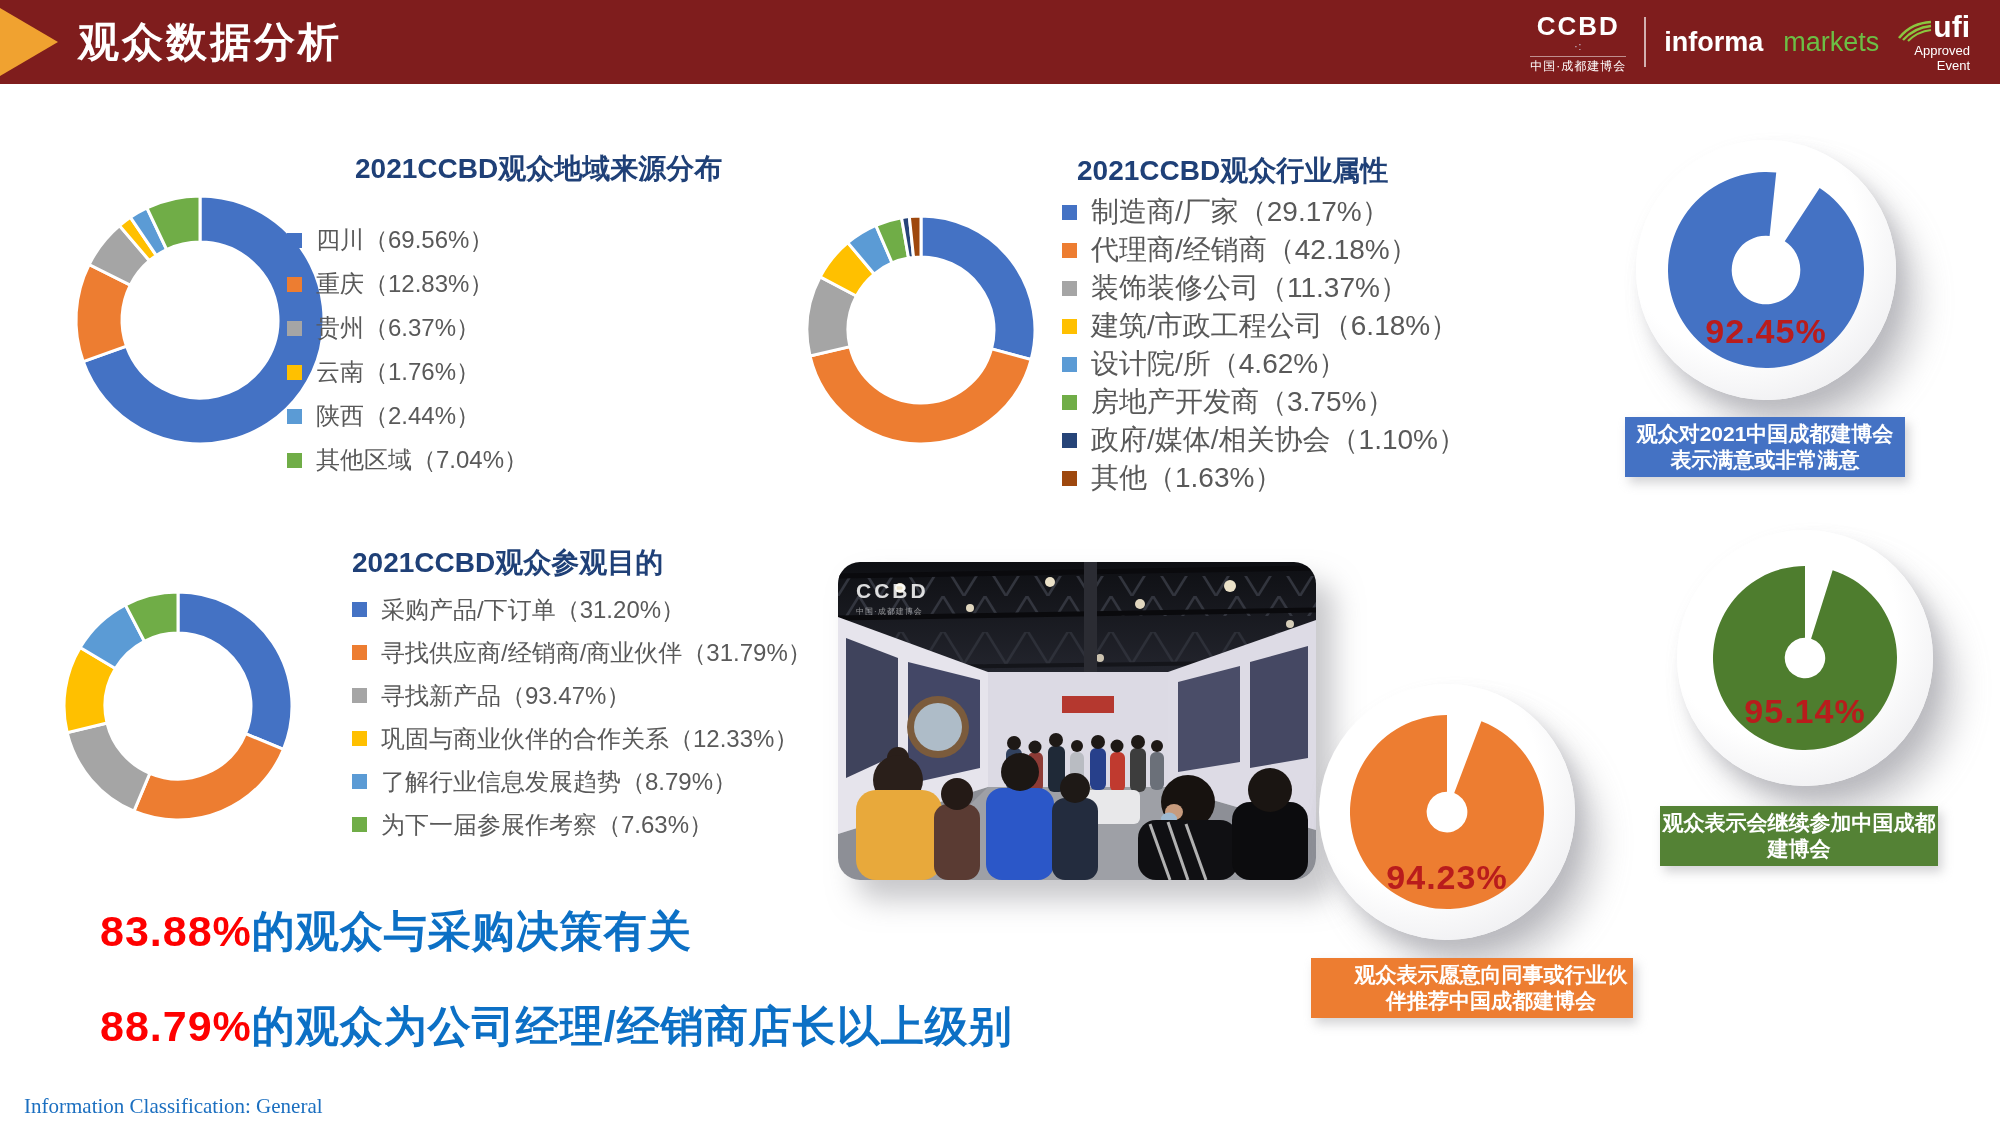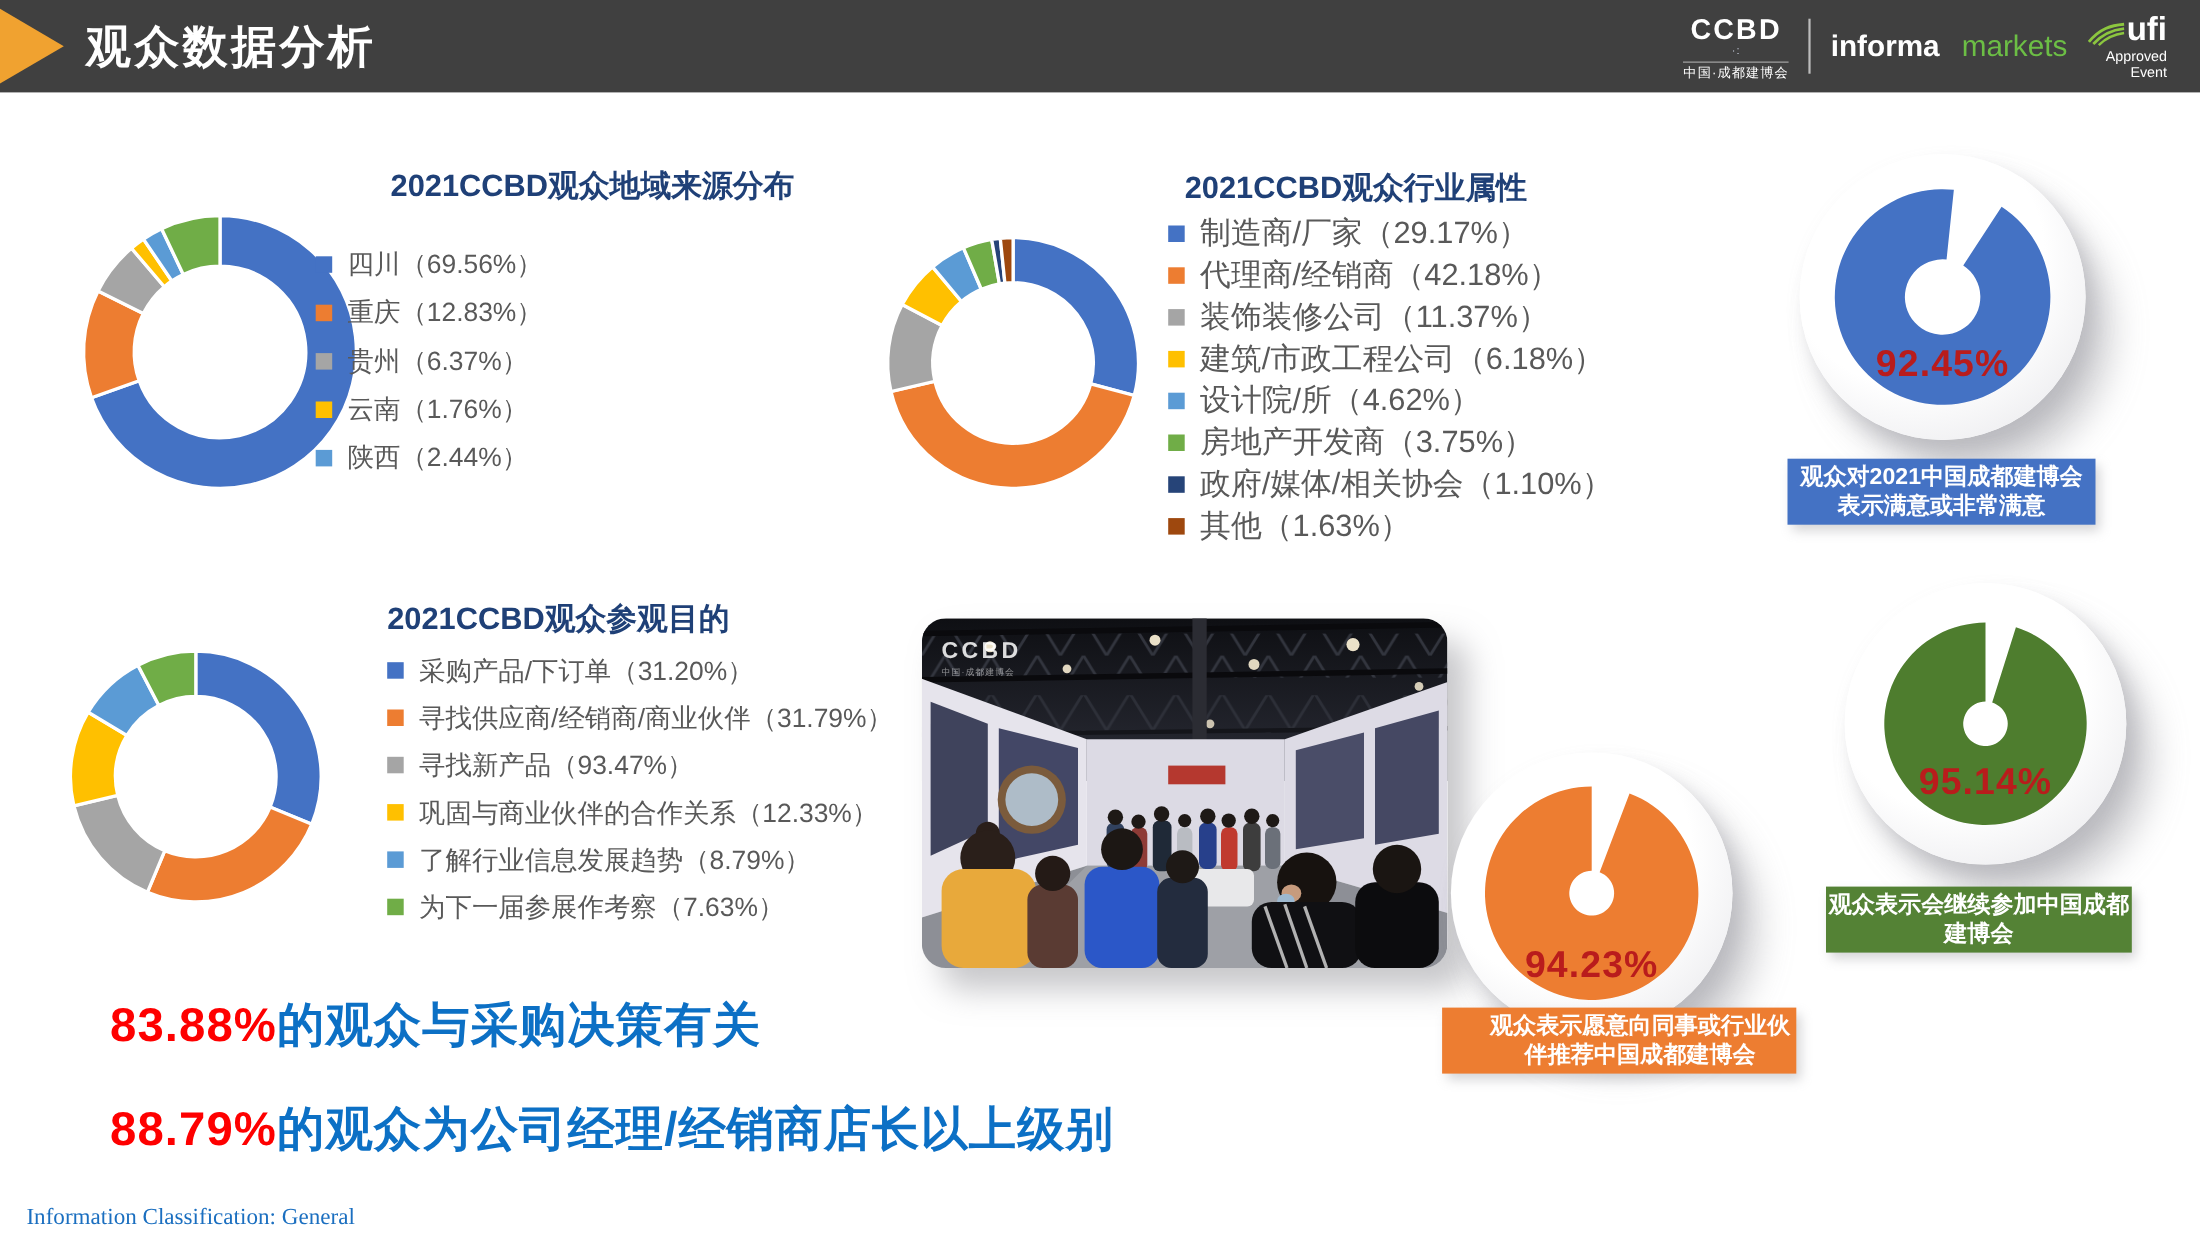--- a/index.html
+++ b/index.html
@@ -1,20 +1,20 @@
 <!DOCTYPE html>
 <html><head>
 <meta charset="utf-8">
 <style>
   html,body{margin:0;padding:0;background:#ffffff;}
   .slide{position:relative;width:2000px;height:1125px;background:#ffffff;overflow:hidden;
          font-family:"Liberation Sans","DejaVu Sans",sans-serif;}
 
   
-  .header{position:absolute;left:0;top:0;width:2000px;height:84px;background:#404040;}
+  .header{position:absolute;left:0;top:0;width:2000px;height:84px;background:#7f1d1d;}
   .header-tri{position:absolute;left:0;top:8px;width:0;height:0;
       border-top:34px solid transparent;border-bottom:34px solid transparent;border-left:58px solid #F0A230;}
   .header-title{position:absolute;left:78px;top:0;height:84px;line-height:84px;
       font-size:41px;font-weight:bold;color:#ffffff;letter-spacing:3px;}
   .logos{position:absolute;right:30px;top:0;height:84px;display:flex;align-items:center;gap:18px;}
   .ccbd-logo{display:flex;flex-direction:column;align-items:center;line-height:1;}
   .ccbd-main{font-size:26px;font-weight:800;color:#fff;letter-spacing:2px;}
   .ccbd-dots{font-size:10px;color:#cfd6e6;letter-spacing:1px;margin:3px 0 4px 0;}
   .ccbd-sub{font-size:12px;color:#ffffff;letter-spacing:1px;border-top:1px solid rgba(255,255,255,.5);padding-top:3px;}
   .logo-div{width:2px;height:50px;background:rgba(255,255,255,.65);}
@@ -115,20 +115,24 @@
         <span>贵州（6.37%）</span>
       </li>
       <li>
         <span class="sw" style="background: rgb(255, 192, 0);"></span>
         <span>云南（1.76%）</span>
       </li>
       <li>
         <span class="sw" style="background: rgb(91, 155, 213);"></span>
         <span>陕西（2.44%）</span>
       </li>
+      <li>
+        <span class="sw" style="background: rgb(112, 173, 71);"></span>
+        <span>其他区域（7.04%）</span>
+      </li>
     </ul>
 
   <div class="chart-title" style="left:1077px;top:152px;">2021CCBD观众行业属性</div>
   <svg class="donut" style="left:804px;top:213px;" width="234" height="234" viewBox="0 0 234 234">
       <path d="M117.00 3.00 A114 114 0 0 1 227.11 146.53 L187.51 135.91 A73 73 0 0 0 117.00 44.00 Z" fill="#4472C4" stroke="#ffffff" stroke-width="3"></path>
       <path d="M227.11 146.53 A114 114 0 0 1 5.98 142.92 L45.91 133.60 A73 73 0 0 0 187.51 135.91 Z" fill="#ED7D31" stroke="#ffffff" stroke-width="3"></path>
       <path d="M5.98 142.92 A114 114 0 0 1 16.15 63.85 L52.42 82.96 A73 73 0 0 0 45.91 133.60 Z" fill="#A5A5A5" stroke="#ffffff" stroke-width="3"></path>
       <path d="M16.15 63.85 A114 114 0 0 1 43.78 29.62 L70.12 61.05 A73 73 0 0 0 52.42 82.96 Z" fill="#FFC000" stroke="#ffffff" stroke-width="3"></path>
       <path d="M43.78 29.62 A114 114 0 0 1 71.86 12.32 L88.09 49.97 A73 73 0 0 0 70.12 61.05 Z" fill="#5B9BD5" stroke="#ffffff" stroke-width="3"></path>
       <path d="M71.86 12.32 A114 114 0 0 1 97.54 4.67 L104.54 45.07 A73 73 0 0 0 88.09 49.97 Z" fill="#70AD47" stroke="#ffffff" stroke-width="3"></path>
@@ -318,21 +322,21 @@
     <span>建博会</span>
   </div>
 
   <div class="gauge" style="left:1319px;top:684px;width:256px;height:256px;">
     <div class="plate"></div>
     <svg width="256" height="256" viewBox="0 0 256 256">
         <path d="M162.40 37.31 A97 97 0 1 1 128.00 31.00 L128.00 107.63 A20.37 20.37 0 1 0 135.22 108.95 Z" fill="#ED7D31"></path>
       </svg>
     <div class="gauge-value" style="top:174px;">94.23%</div>
   </div>
-  <div class="caption" style="left:1311px;top:916px;width:280px;background:#ED7D31;padding-left:40px;">
+  <div class="caption" style="left:1311px;top:958px;width:280px;background:#ED7D31;padding-left:40px;">
     <span>观众表示愿意向同事或行业伙</span>
     <span>伴推荐中国成都建博会</span>
   </div>
 
   <div class="highlight" style="top:903px;">
     <span class="pct">83.88%</span><span class="rest">的观众与采购决策有关</span>
   </div>
   <div class="highlight" style="top:998px;">
     <span class="pct">88.79%</span><span class="rest">的观众为公司经理/经销商店长以上级别</span>
   </div>

